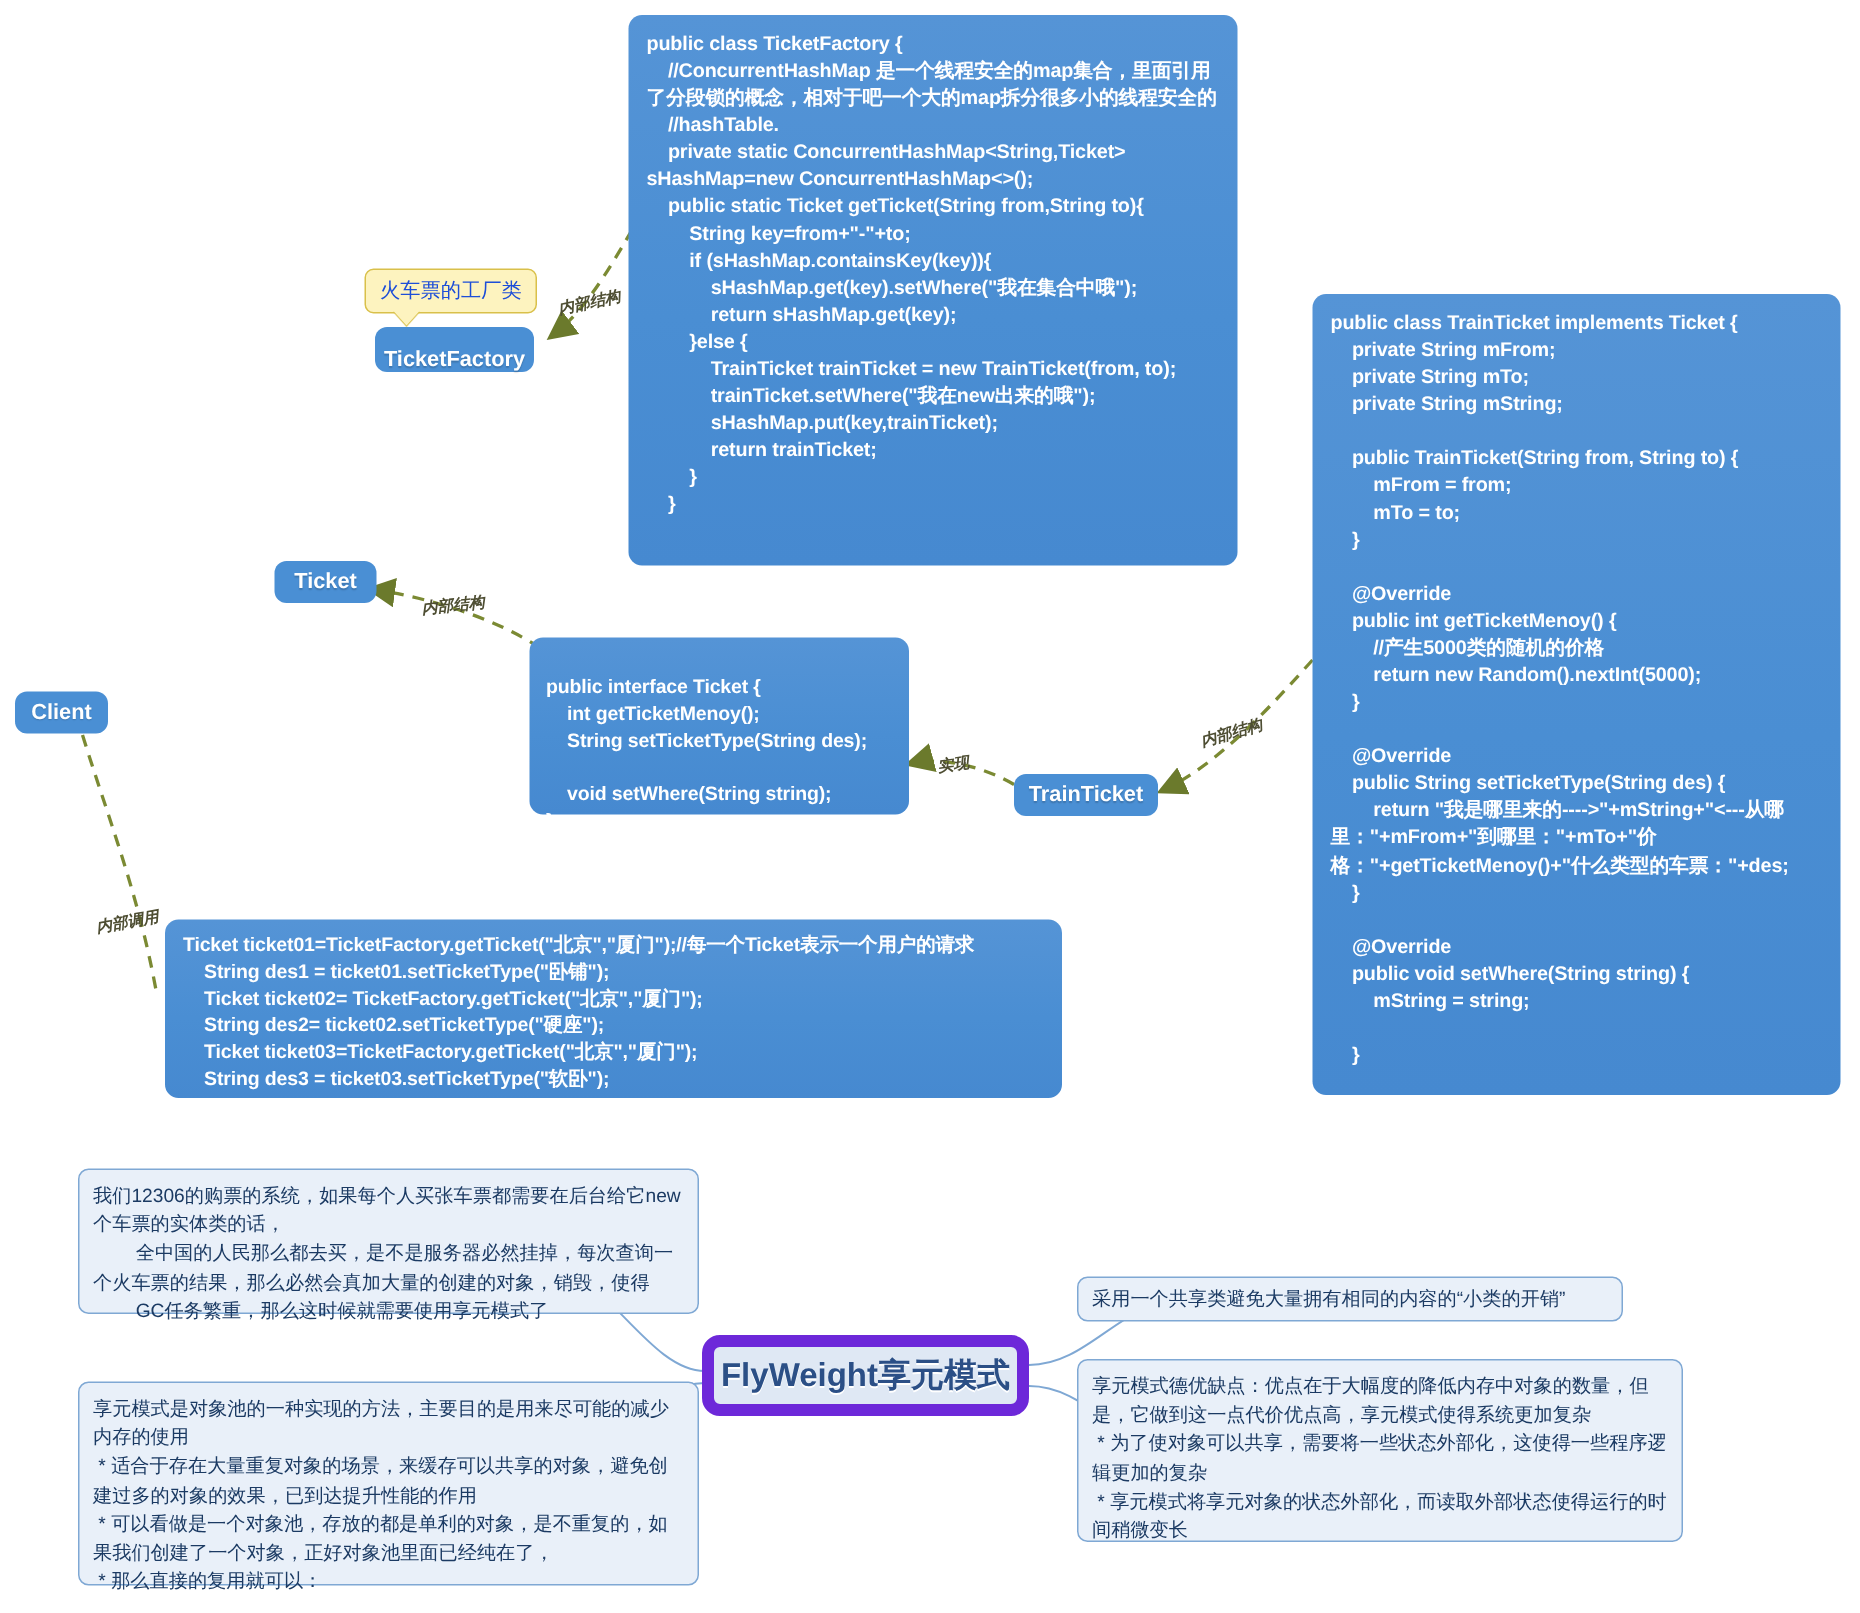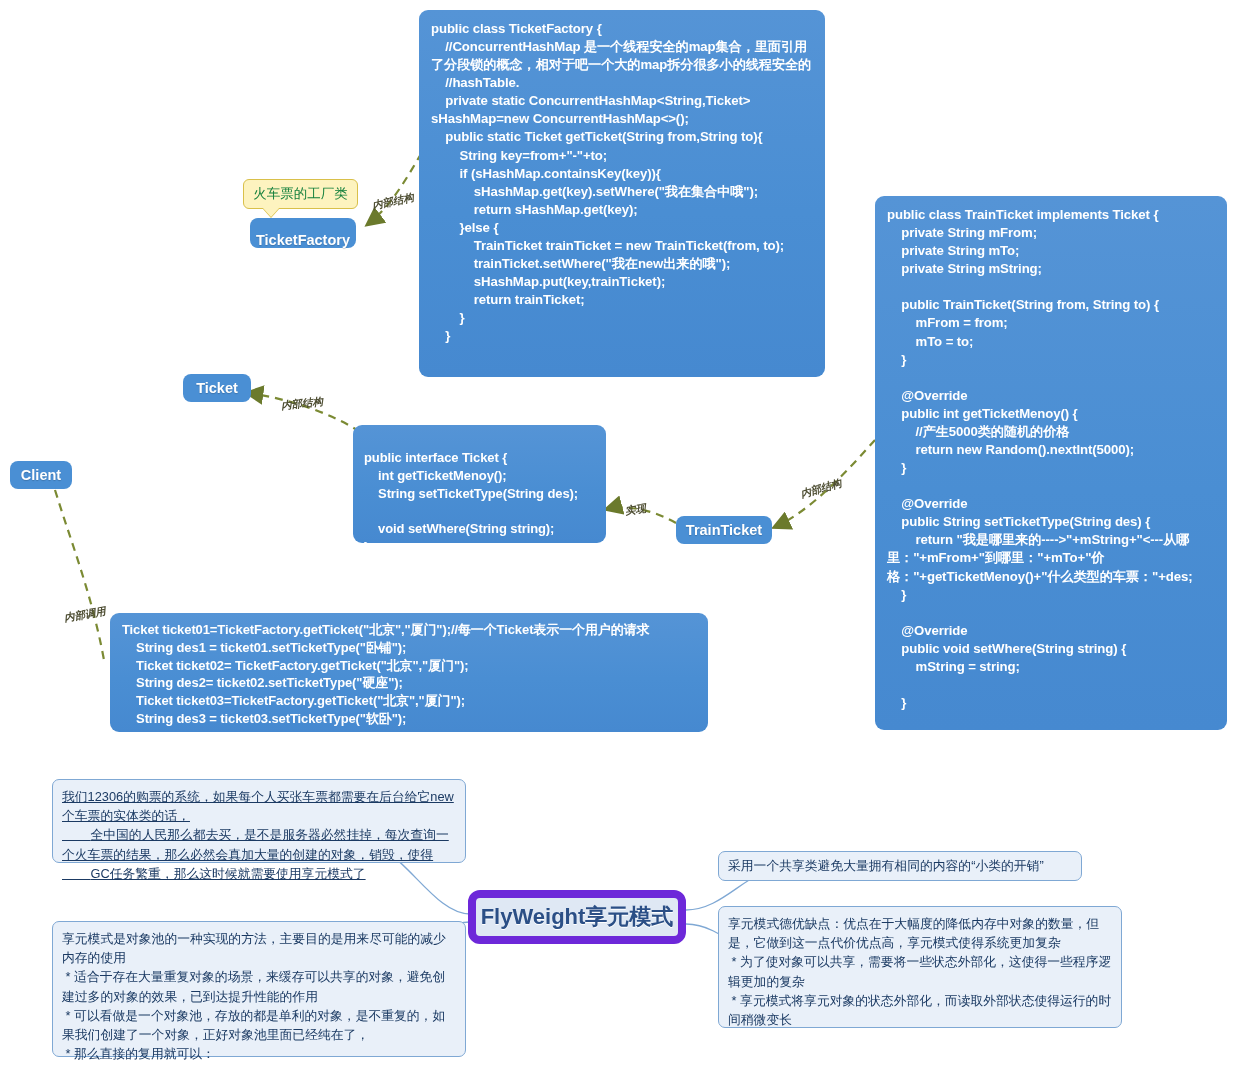--- a/index.html
+++ b/index.html
@@ -55,21 +55,21 @@
     justify-content: center;
     box-sizing: border-box;
     text-shadow: 0 1px 1px rgba(0,0,0,0.18);
   }
   
   .callout {
     position: absolute;
     background: #fdf3bf;
     border: 1px solid #d9c04a;
     border-radius: 6px;
-    color: #15803d;
+    color: #1d4ed8;
     font-size: 13.5px;
     display: flex;
     align-items: center;
     justify-content: center;
     box-sizing: border-box;
     font-family: Liberation Serif, serif;
   }
   .callout .tail {
     position: absolute;
     left: 18px;
@@ -237,21 +237,21 @@
   <div class="edgelabel" style="left:800px; top:482px; transform:rotate(-16deg);">内部结构</div>
 
   <div class="edgelabel" style="left:625px; top:503px; transform:rotate(-8deg);">实现</div>
 
   <div class="edgelabel" style="left:64px; top:608px; transform:rotate(-10deg);">内部调用</div>
 
   <div class="topic" style="left:468px; top:890px; width:218px; height:54px;">
     <span>FlyWeight享元模式</span>
   </div>
 
-  <div class="note" style="left:52px; top:779px; width:414px; height:84px;text-decoration:underline;">我们12306的购票的系统，如果每个人买张车票都需要在后台给它new个车票的实体类的话，
+  <div class="note" style="left:52px; top:779px; width:414px; height:97px;">我们12306的购票的系统，如果每个人买张车票都需要在后台给它new个车票的实体类的话，
         全中国的人民那么都去买，是不是服务器必然挂掉，每次查询一个火车票的结果，那么必然会真加大量的创建的对象，销毁，使得
         GC任务繁重，那么这时候就需要使用享元模式了</div>
 
   <div class="note" style="left:52px; top:921px; width:414px; height:136px;">享元模式是对象池的一种实现的方法，主要目的是用来尽可能的减少内存的使用
  * 适合于存在大量重复对象的场景，来缓存可以共享的对象，避免创建过多的对象的效果，已到达提升性能的作用
  * 可以看做是一个对象池，存放的都是单利的对象，是不重复的，如果我们创建了一个对象，正好对象池里面已经纯在了，
  * 那么直接的复用就可以：</div>
 
   <div class="note" style="left:718px; top:906px; width:404px; height:122px;">享元模式德优缺点：优点在于大幅度的降低内存中对象的数量，但是，它做到这一点代价优点高，享元模式使得系统更加复杂
  * 为了使对象可以共享，需要将一些状态外部化，这使得一些程序逻辑更加的复杂

